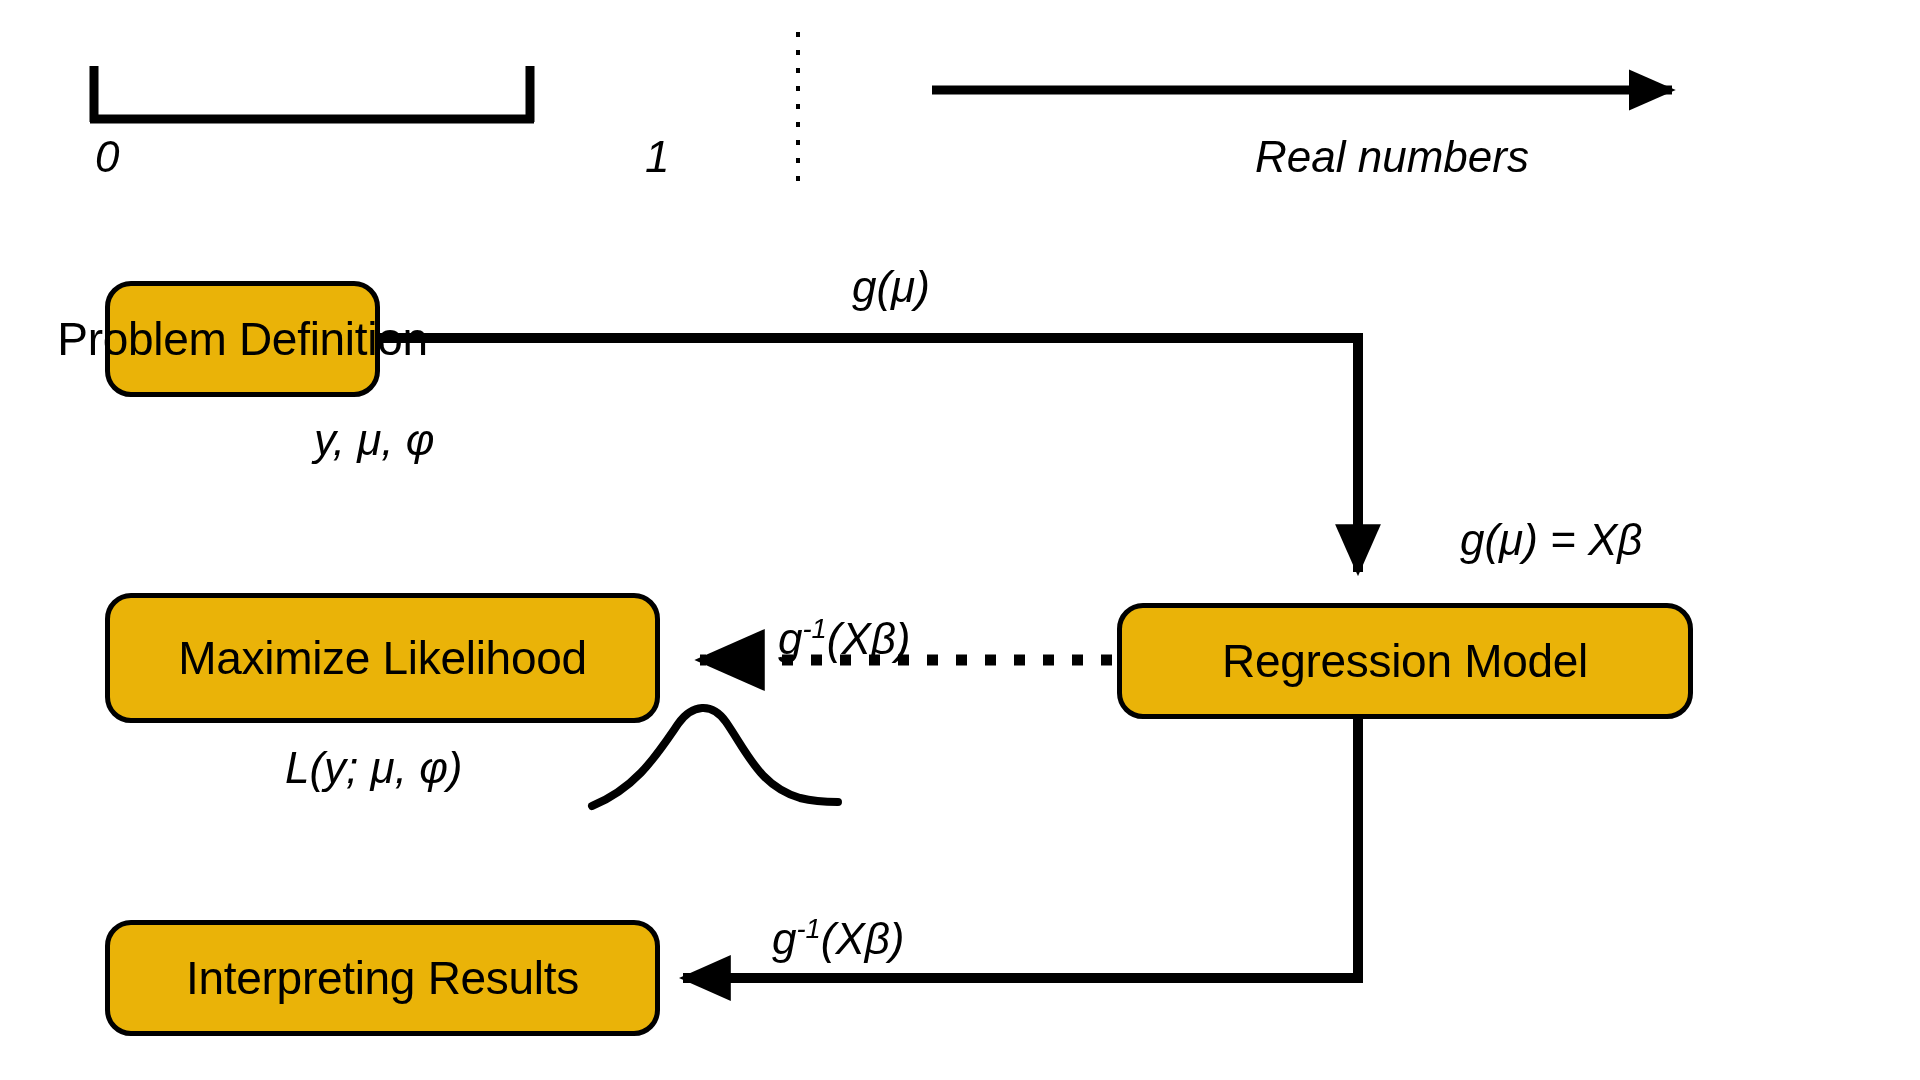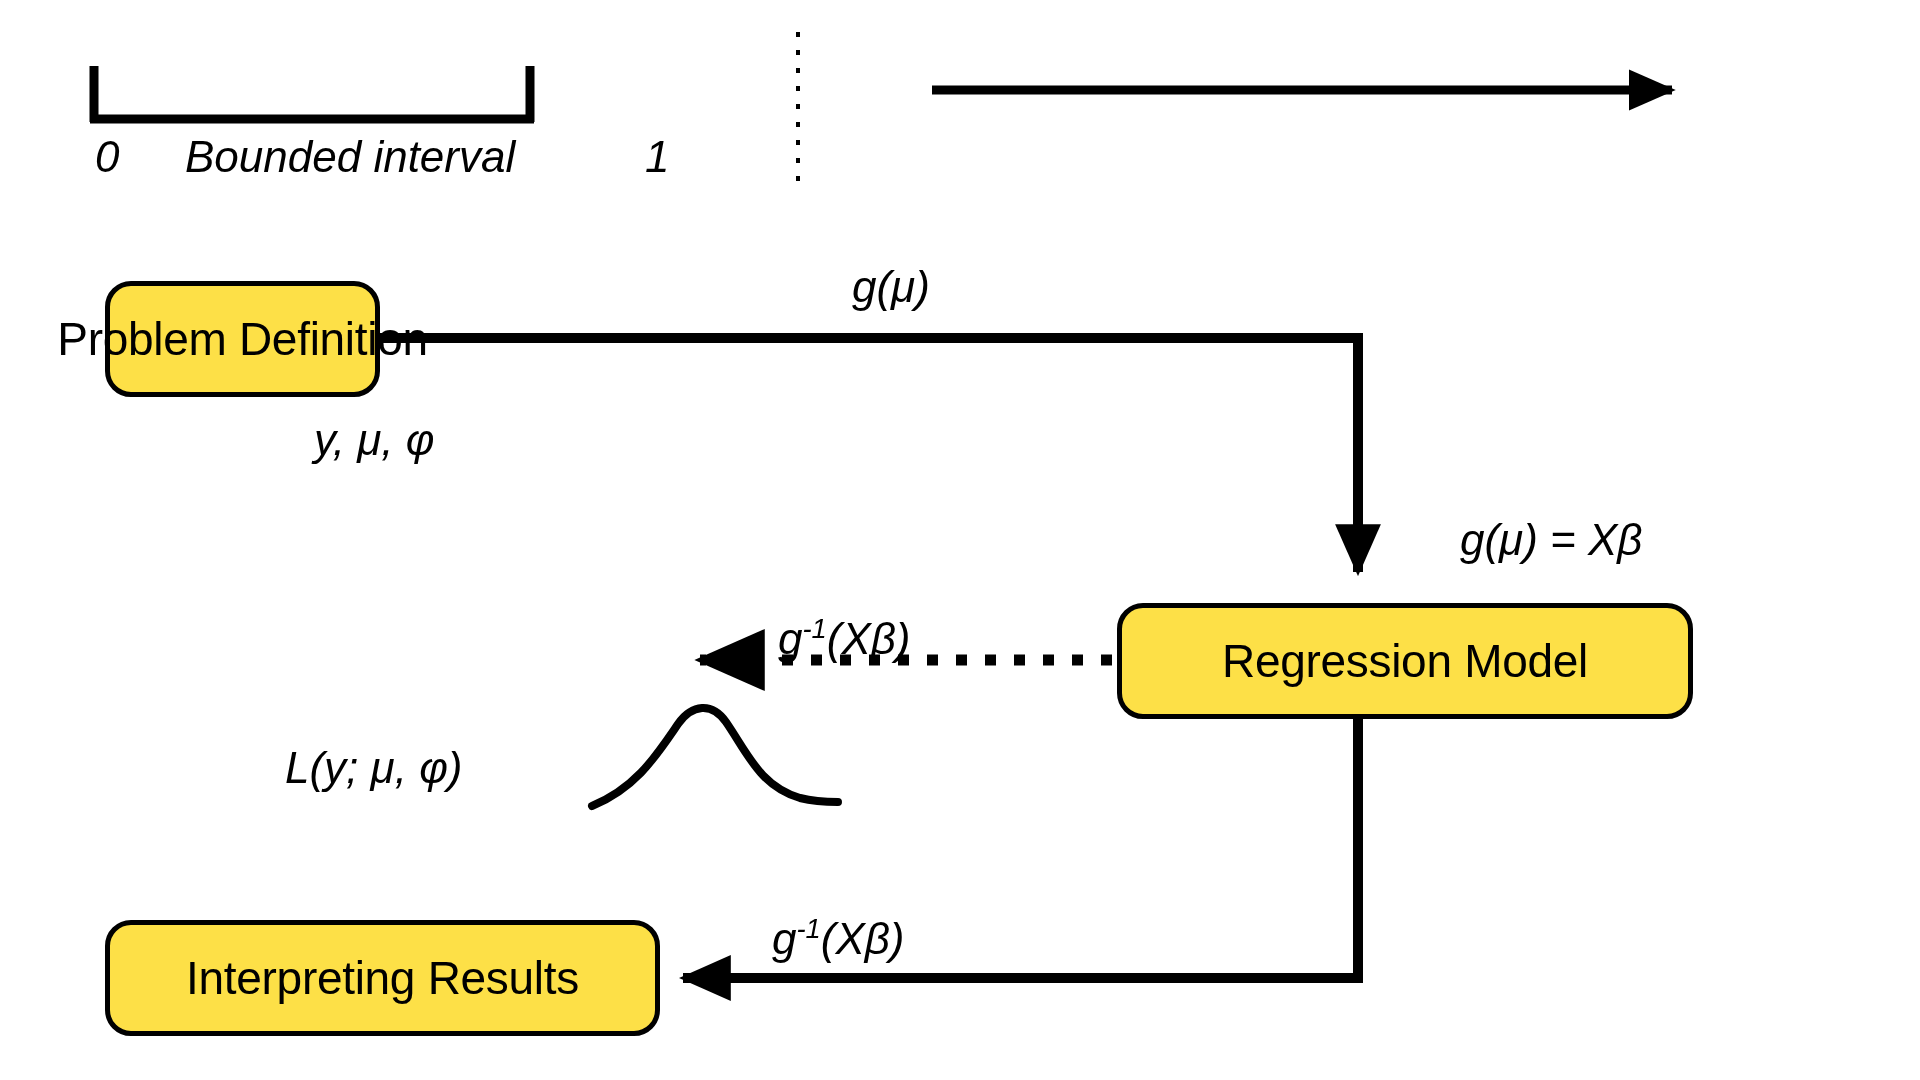--- a/index.html
+++ b/index.html
@@ -25,21 +25,21 @@
     left: 0;
     top: 0;
     width: 1920px;
     height: 1080px;
   }
   .node {
     position: absolute;
     box-sizing: border-box;
     border: 5px solid #000000;
     border-radius: 26px;
-    background: #fde047;
+    background: #eab308;
     display: flex;
     align-items: center;
     justify-content: center;
     color: #000000;
     font-family: "Liberation Sans", sans-serif;
     font-weight: 400;
     font-size: 46px;
     letter-spacing: -0.3px;
     white-space: nowrap;
   }
@@ -102,29 +102,32 @@
     <path d="M 1358 719 L 1358 978 L 683 978" stroke="#000000" stroke-width="10" fill="none" stroke-linejoin="miter" marker-end="url(#arrow-solid)"></path>
 
     <path d="M 592 806 C 636 788 656 756 678 724
              C 692 704 712 702 726 722
              C 748 754 760 786 800 798
              C 812 801 824 802 838 802" stroke="#000000" stroke-width="8" fill="none" stroke-linecap="round" stroke-linejoin="round"></path>
   </svg>
 
   <div class="label big" id="label-zero">0</div>
 
-  <div class="label big" id="label-bounded">Bounded interval</div>
 
   <div class="label big" id="label-one">1</div>
 
+  <div class="label big" id="label-realnumbers">Real numbers</div>
 
   <div class="node" id="node-problem">
     <span>Problem Definition</span>
   </div>
 
+  <div class="node" id="node-maximize">
+    <span>Maximize Likelihood</span>
+  </div>
 
   <div class="node" id="node-regression">
     <span>Regression Model</span>
   </div>
 
   <div class="node" id="node-interpret">
     <span>Interpreting Results</span>
   </div>
 
   <div class="label big" id="label-params">y, μ, φ</div>

